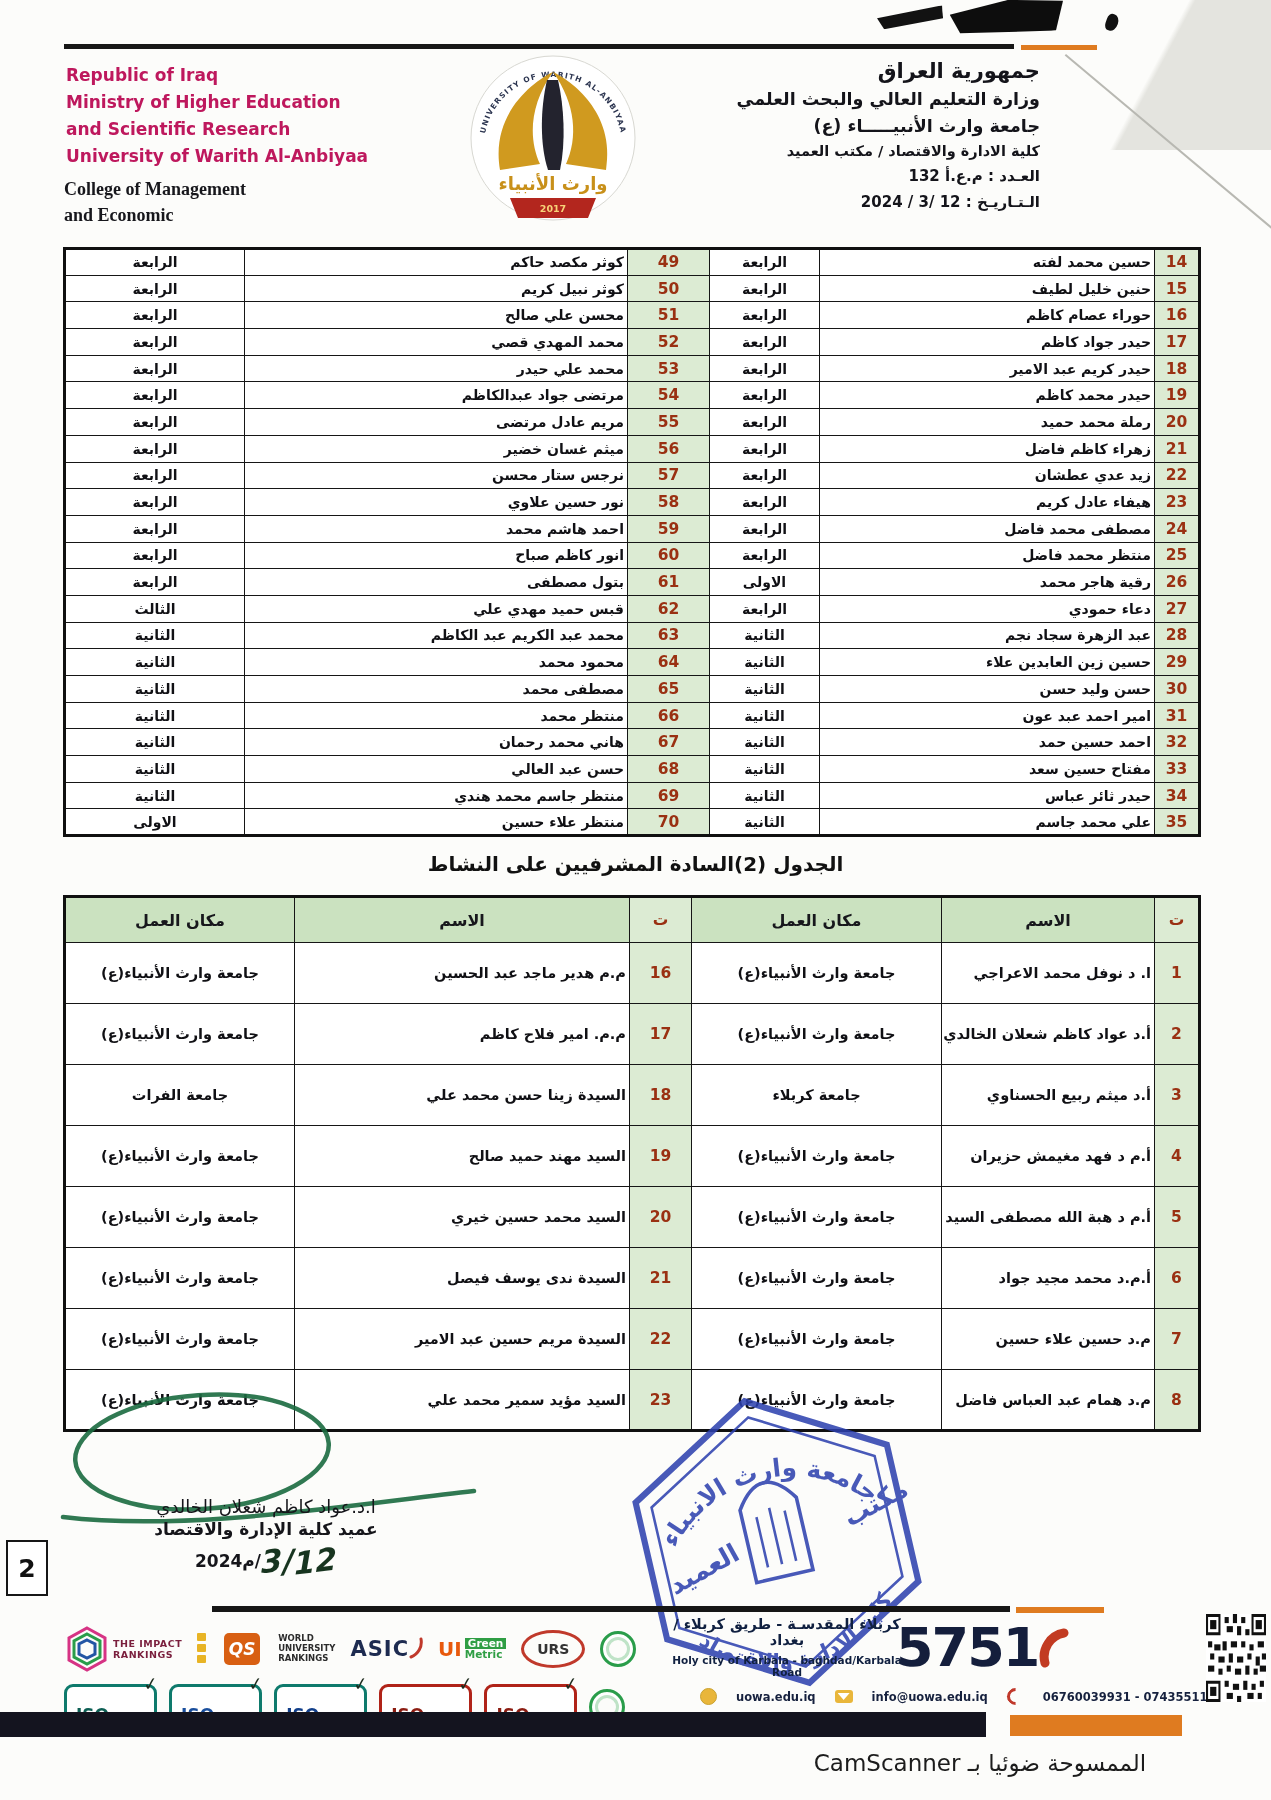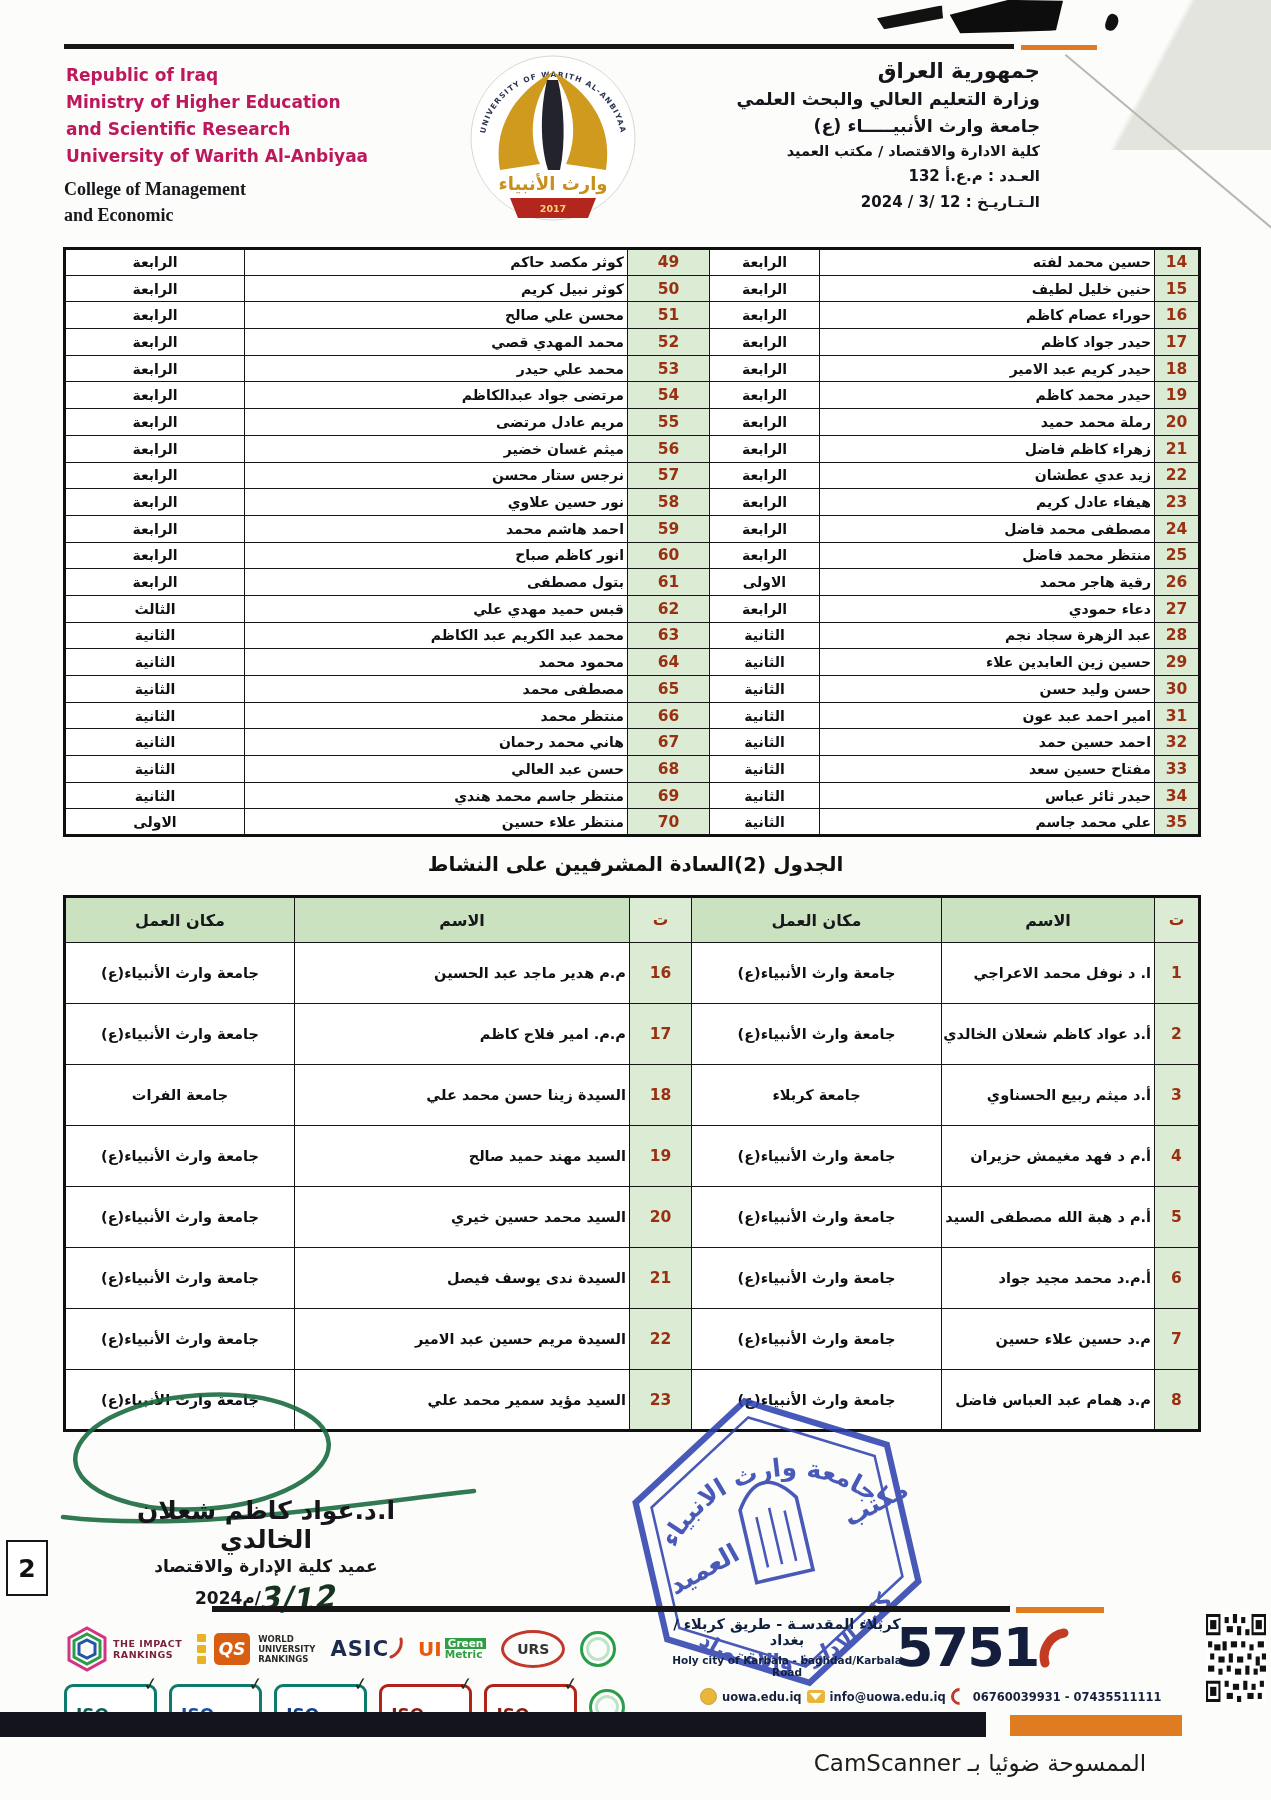--- a/index.html
+++ b/index.html
@@ -49,40 +49,40 @@
     font-size:15.5px;font-weight:700}
   .t2 th.num{color:var(--num-red)}
   td.stage,td.work{text-align:center}
   td.name{text-align:right;padding-right:3px}
   .t2-title{position:absolute;left:0;top:852px;width:1271px;text-align:center;margin:0;
     font-size:20px;font-weight:700;color:#111}
 
   
   .pen-annot{position:absolute;left:48px;top:1365px;pointer-events:none}
   .sig{position:absolute;left:96px;top:1496px;width:340px;text-align:center;color:#15151a}
-  .sig .s1{font-size:25px;font-weight:700}
+  .sig .s1{font-size:18px;font-weight:400}
   .sig .s2{font-size:17px;font-weight:700;margin-top:2px}
   .sig .s3{display:flex;justify-content:center;align-items:center;margin-top:4px;
     font-size:17px;font-weight:700}
   .sig .hand{font-size:31px;font-weight:700;color:#17341f;transform:rotate(-7deg) skewX(-6deg);
     display:inline-block;font-style:italic}
   .pagenum{position:absolute;left:6px;top:1540px;width:38px;height:52px;border:2.5px solid #161616;
     display:flex;align-items:center;justify-content:center;font-size:25px;font-weight:700;color:#111;
     background:#fff}
   .stamp{position:absolute;left:612px;top:1386px;width:330px;height:312px;
     transform:rotate(-13deg);opacity:.86}
 
   
   .foot-rule{position:absolute;left:212px;top:1606px;width:798px;height:6px;background:#161616}
   .foot-rule-orange{position:absolute;left:1016px;top:1607px;width:88px;height:6px;background:var(--orange)}
   .logos{position:absolute;left:66px;top:1620px;height:58px;display:flex;align-items:center;gap:15px}
   .impact-txt{display:flex;flex-direction:column;font-size:9.5px;font-weight:700;color:#7a1f3d;
     letter-spacing:.5px;line-height:11px;margin-left:5px}
   .logo-impact{display:flex;align-items:center}
-  .logo-qs{display:flex;align-items:center;gap:8px}
+  .logo-qs{display:flex;gap:18px}
   .qs-bars{display:flex;flex-direction:column;gap:3px}
   .qs-bars i{width:9px;height:8px;background:#e8b425;border-radius:1px}
   .qs-badge{width:36px;height:32px;background:#d85f12;border-radius:5px;color:#fff;
     display:flex;align-items:center;justify-content:center;font-size:17px;font-weight:700;font-style:italic}
   .qs-txt{display:flex;flex-direction:column;font-size:8.5px;font-weight:700;color:#2b2b2b;line-height:10px}
   .logo-asic{display:flex;align-items:flex-start}
   .asic-t{font-size:21px;font-weight:700;color:#1d2b50;letter-spacing:1px}
   .logo-ui{display:flex;align-items:center;gap:3px}
   .ui-u{font-size:20px;font-weight:700;color:#e8590c}
   .ui-col{display:flex;flex-direction:column;line-height:11px}
@@ -100,21 +100,21 @@
   .iso .check{position:absolute;top:-14px;right:-4px;font-size:18px;font-weight:700;color:#1c2a1c;
     text-decoration:none;transform:rotate(-8deg)}
   .iso1{border:3px solid #0e7a6c}.iso1 .iso-t{color:#0d5f54}
   .iso2{border:3px solid #0e7a6c}.iso2 .iso-t{color:#1a4e9c}
   .iso3{border:3px solid #0e7a6c}.iso3 .iso-t{color:#123f8a}
   .iso4{border:3px solid #b02318}.iso4 .iso-t{color:#8c1d12}
   .iso5{border:3px solid #b02318}.iso5 .iso-t{color:#8c1d12}
   .addr{position:absolute;left:662px;top:1616px;width:250px;text-align:center;color:#102040}
   .addr-ar{font-size:14.5px;font-weight:700}
   .addr-en{font-size:10.5px;font-weight:700;margin-top:6px}
-  .contact{position:absolute;left:700px;top:1688px;display:flex;align-items:center;gap:5px;
+  .contact{position:absolute;left:700px;top:1688px;display:flex;align-items:center;gap:19px;
     font-size:11.5px;font-weight:700;color:#16213e}
   .globe{width:15px;height:15px;border-radius:50%;background:#e9b63a;border:1.5px solid #caa22f}
   .mail{width:18px;height:13px;background:#e9b63a;border-radius:3px;position:relative}
   .mail::after{content:"";position:absolute;left:3px;top:3px;width:12px;height:7px;background:#fff;
     clip-path:polygon(0 0,100% 0,50% 100%)}
   .tel{width:11px;height:11px;border:3px solid #c0392b;border-radius:50%;
     border-top-color:transparent;border-right-color:transparent;transform:rotate(45deg)}
   .bigphone{position:absolute;left:896px;top:1620px;display:flex;align-items:center}
   .bigphone .n{font-size:54px;font-weight:700;color:#141e3c;letter-spacing:-2px;line-height:56px}
   .qr{position:absolute;left:1206px;top:1614px;width:60px;height:88px}

